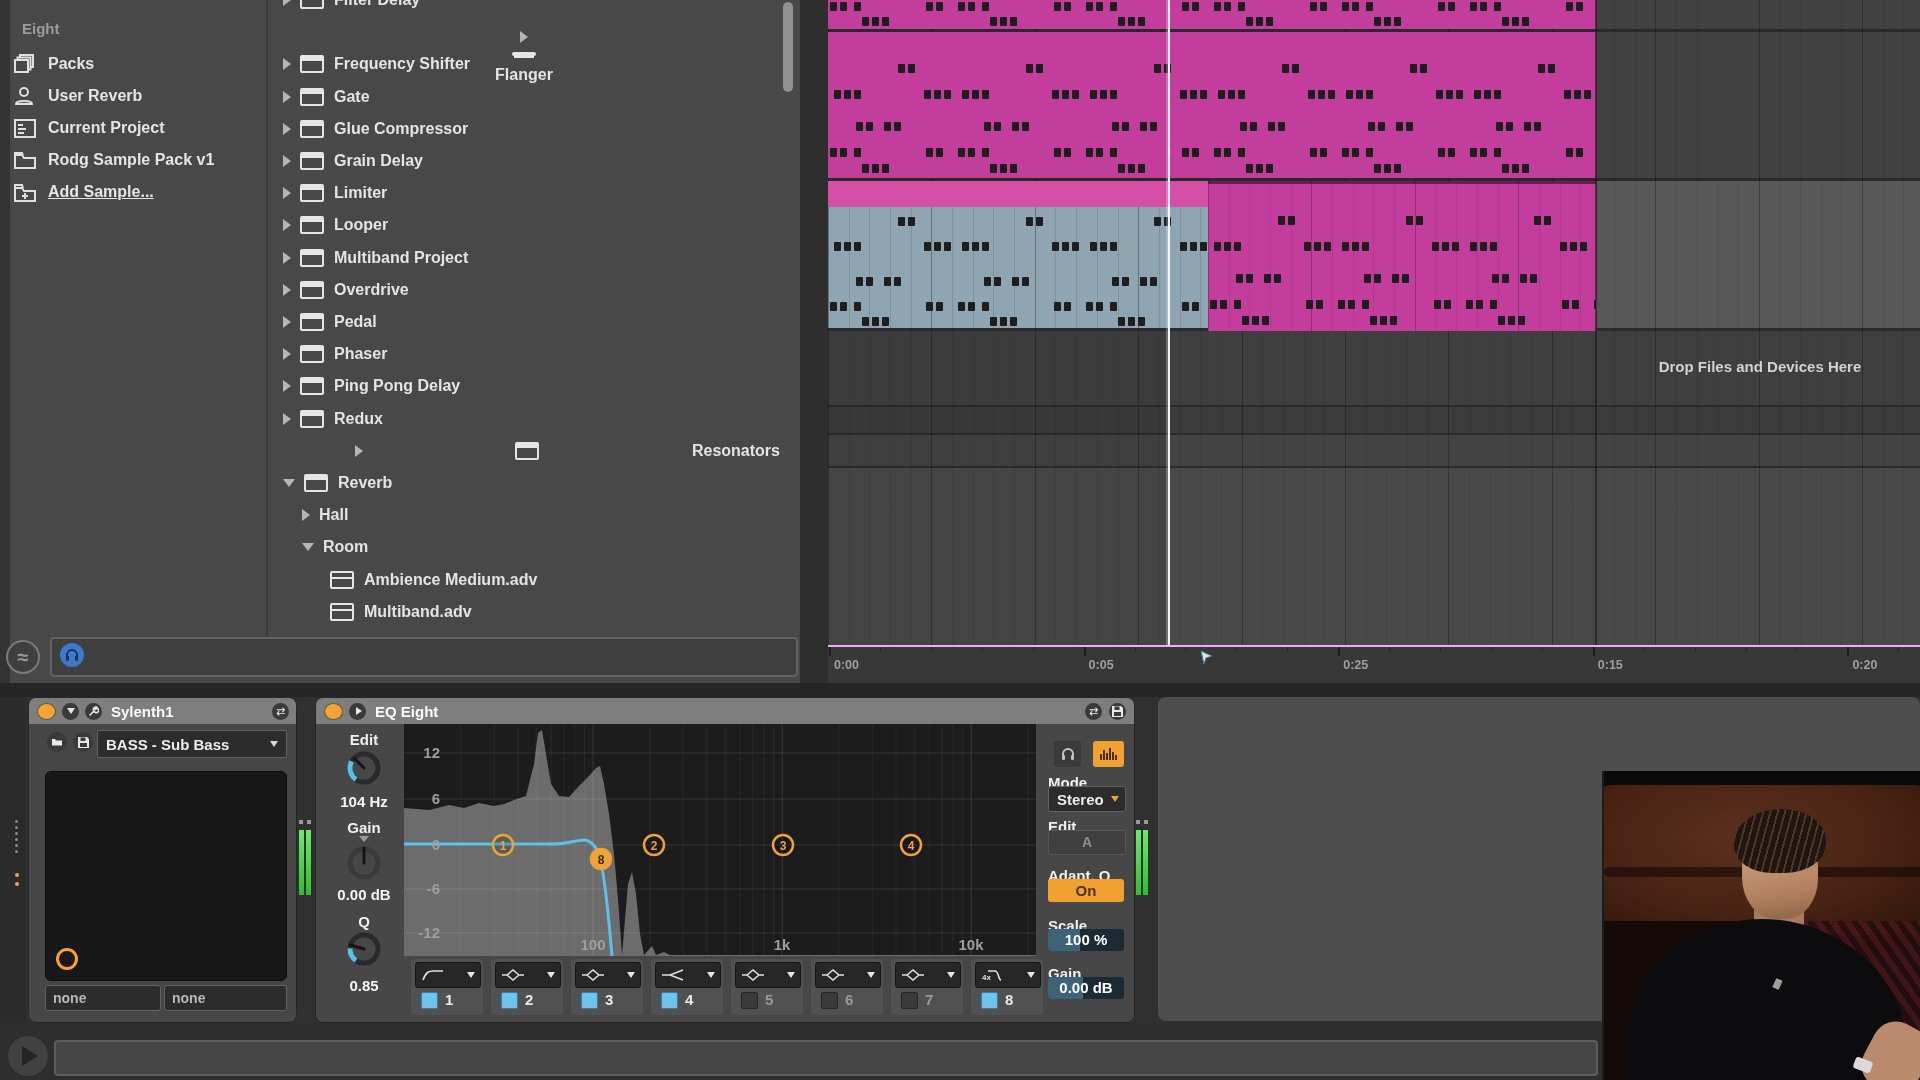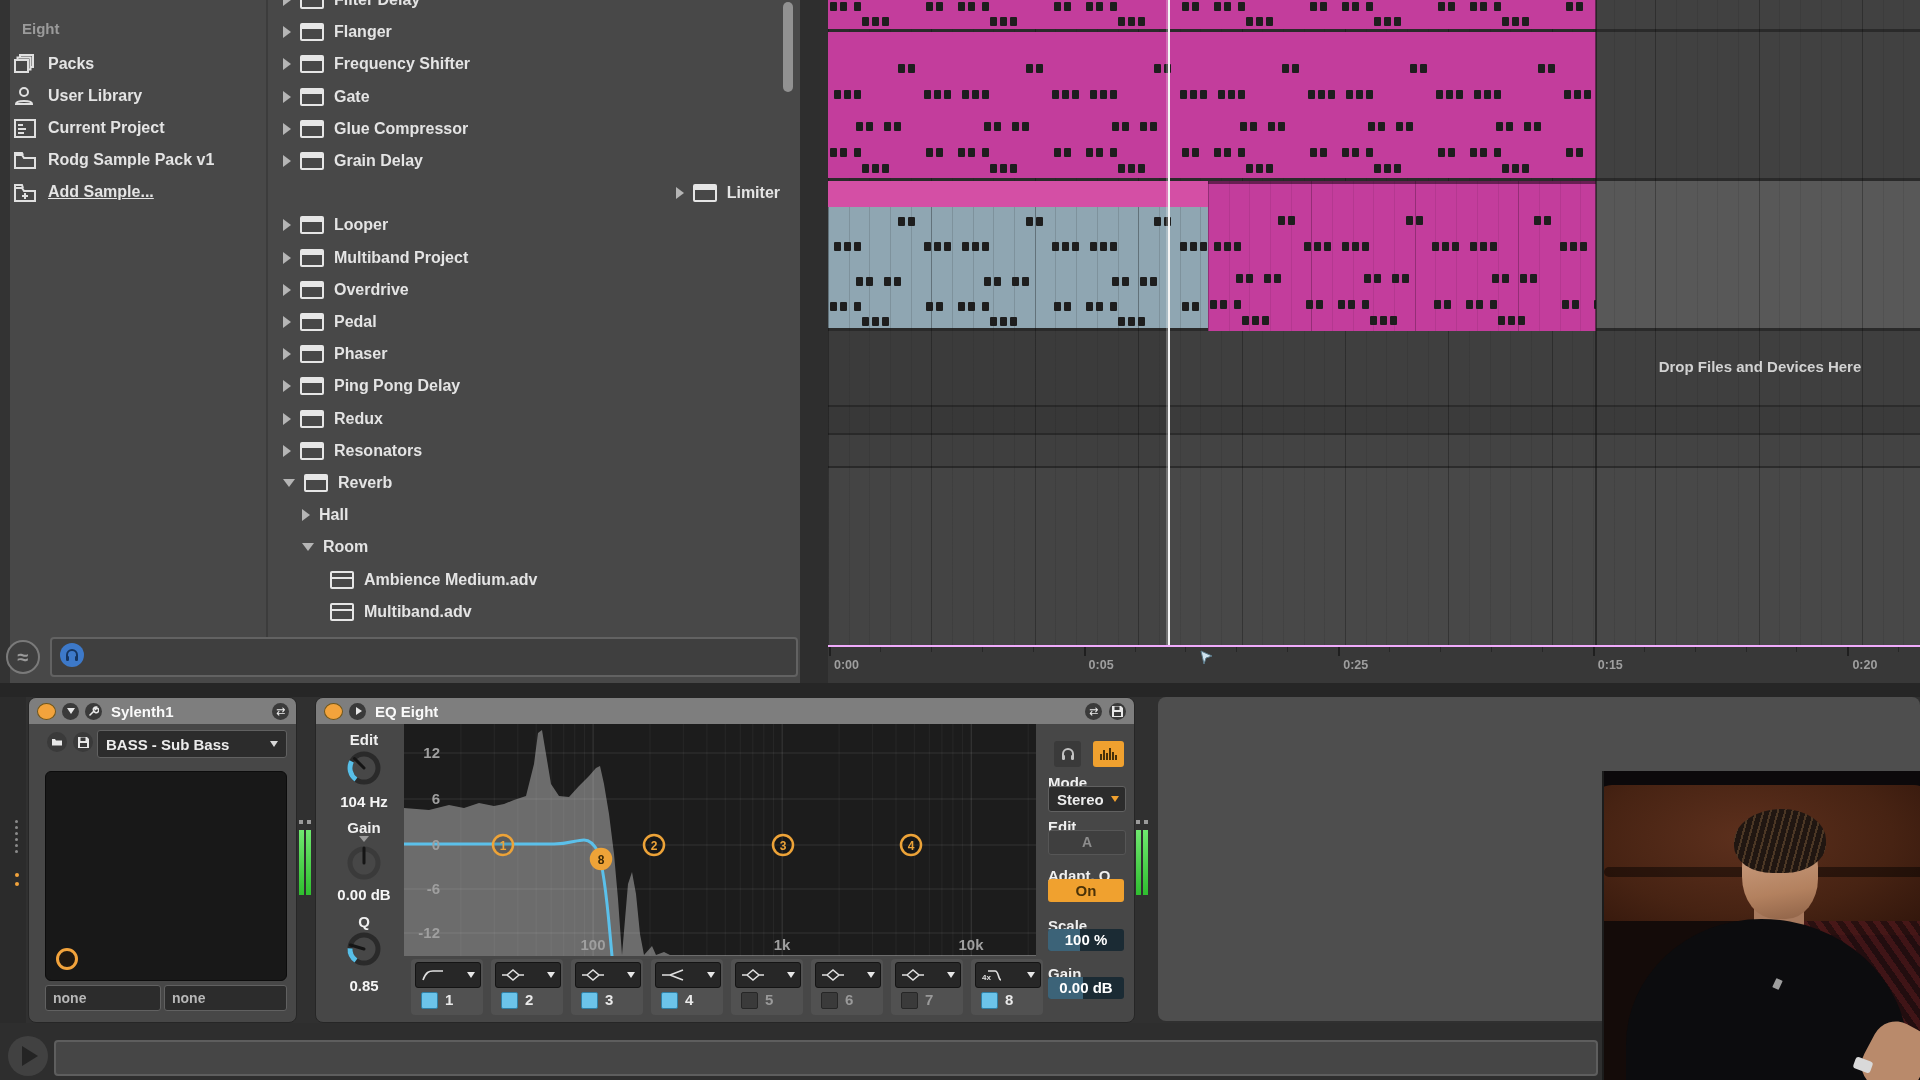--- a/index.html
+++ b/index.html
@@ -126,21 +126,21 @@
         </div>
         <div class="abs place-row" style="top: 83px;">
           <span class="p-icon">
             <svg width="20" height="20" viewBox="0 0 20 20">
               <g fill="none" stroke="#e0e0e0" stroke-width="2">
                 <circle cx="10" cy="6" r="4"></circle>
                 <path d="M2,18 c0,-4 16,-4 16,0 z"></path>
               </g>
             </svg>
           </span>
-          <span class="p-label">User Library</span>
+          <span class="p-label">User Reverb</span>
         </div>
         <div class="abs place-row" style="top: 115px;">
           <span class="p-icon">
             <svg width="22" height="19" viewBox="0 0 22 19">
               <rect x="1" y="1" width="20" height="17" fill="none" stroke="#e0e0e0" stroke-width="2"></rect>
               <rect x="4" y="5" width="5" height="2" fill="#e0e0e0"></rect>
               <rect x="4" y="9" width="8" height="2" fill="#e0e0e0"></rect>
               <rect x="4" y="13" width="6" height="2" fill="#e0e0e0"></rect>
             </svg>
           </span>
@@ -167,21 +167,21 @@
     <div class="abs" id="browser-divider"></div>
     <div id="device-tree">
         <div class="abs tree-row" style="top: -16px;">
           <span style="width: 15px; flex: 0 0 15px;"></span>
           <span class="tri-right"></span>
           <span style="width: 9px; flex: 0 0 9px;"></span>
           <span class="dev-icon"></span>
           <span style="width: 10px; flex: 0 0 10px;"></span>
           <span class="tree-label">Filter Delay</span>
         </div>
-        <div class="abs tree-row" style="top: 16.2px;">
+        <div class="abs tree-row" style="top: 16.2px; flex-direction: column;">
           <span style="width: 15px; flex: 0 0 15px;"></span>
           <span class="tri-right"></span>
           <span style="width: 9px; flex: 0 0 9px;"></span>
           <span class="dev-icon"></span>
           <span style="width: 10px; flex: 0 0 10px;"></span>
           <span class="tree-label">Flanger</span>
         </div>
         <div class="abs tree-row" style="top: 48.4px;">
           <span style="width: 15px; flex: 0 0 15px;"></span>
           <span class="tri-right"></span>
@@ -207,21 +207,21 @@
           <span class="tree-label">Glue Compressor</span>
         </div>
         <div class="abs tree-row" style="top: 145px;">
           <span style="width: 15px; flex: 0 0 15px;"></span>
           <span class="tri-right"></span>
           <span style="width: 9px; flex: 0 0 9px;"></span>
           <span class="dev-icon"></span>
           <span style="width: 10px; flex: 0 0 10px;"></span>
           <span class="tree-label">Grain Delay</span>
         </div>
-        <div class="abs tree-row" style="top: 177.2px; justify-content: flex-end;">
+        <div class="abs tree-row" style="top: 177.2px;">
           <span style="width: 15px; flex: 0 0 15px;"></span>
           <span class="tri-right"></span>
           <span style="width: 9px; flex: 0 0 9px;"></span>
           <span class="dev-icon"></span>
           <span style="width: 10px; flex: 0 0 10px;"></span>
           <span class="tree-label">Limiter</span>
         </div>
         <div class="abs tree-row" style="top: 209.4px;">
           <span style="width: 15px; flex: 0 0 15px;"></span>
           <span class="tri-right"></span>
@@ -271,21 +271,21 @@
           <span class="tree-label">Ping Pong Delay</span>
         </div>
         <div class="abs tree-row" style="top: 402.6px;">
           <span style="width: 15px; flex: 0 0 15px;"></span>
           <span class="tri-right"></span>
           <span style="width: 9px; flex: 0 0 9px;"></span>
           <span class="dev-icon"></span>
           <span style="width: 10px; flex: 0 0 10px;"></span>
           <span class="tree-label">Redux</span>
         </div>
-        <div class="abs tree-row" style="top: 434.8px;">
+        <div class="abs tree-row" style="top: 434.8px; justify-content: space-between;">
           <span style="width: 15px; flex: 0 0 15px;"></span>
           <span class="tri-right"></span>
           <span style="width: 9px; flex: 0 0 9px;"></span>
           <span class="dev-icon"></span>
           <span style="width: 10px; flex: 0 0 10px;"></span>
           <span class="tree-label">Resonators</span>
         </div>
         <div class="abs tree-row" style="top: 467px;">
           <span style="width: 15px; flex: 0 0 15px;"></span>
           <span class="tri-down"></span>

